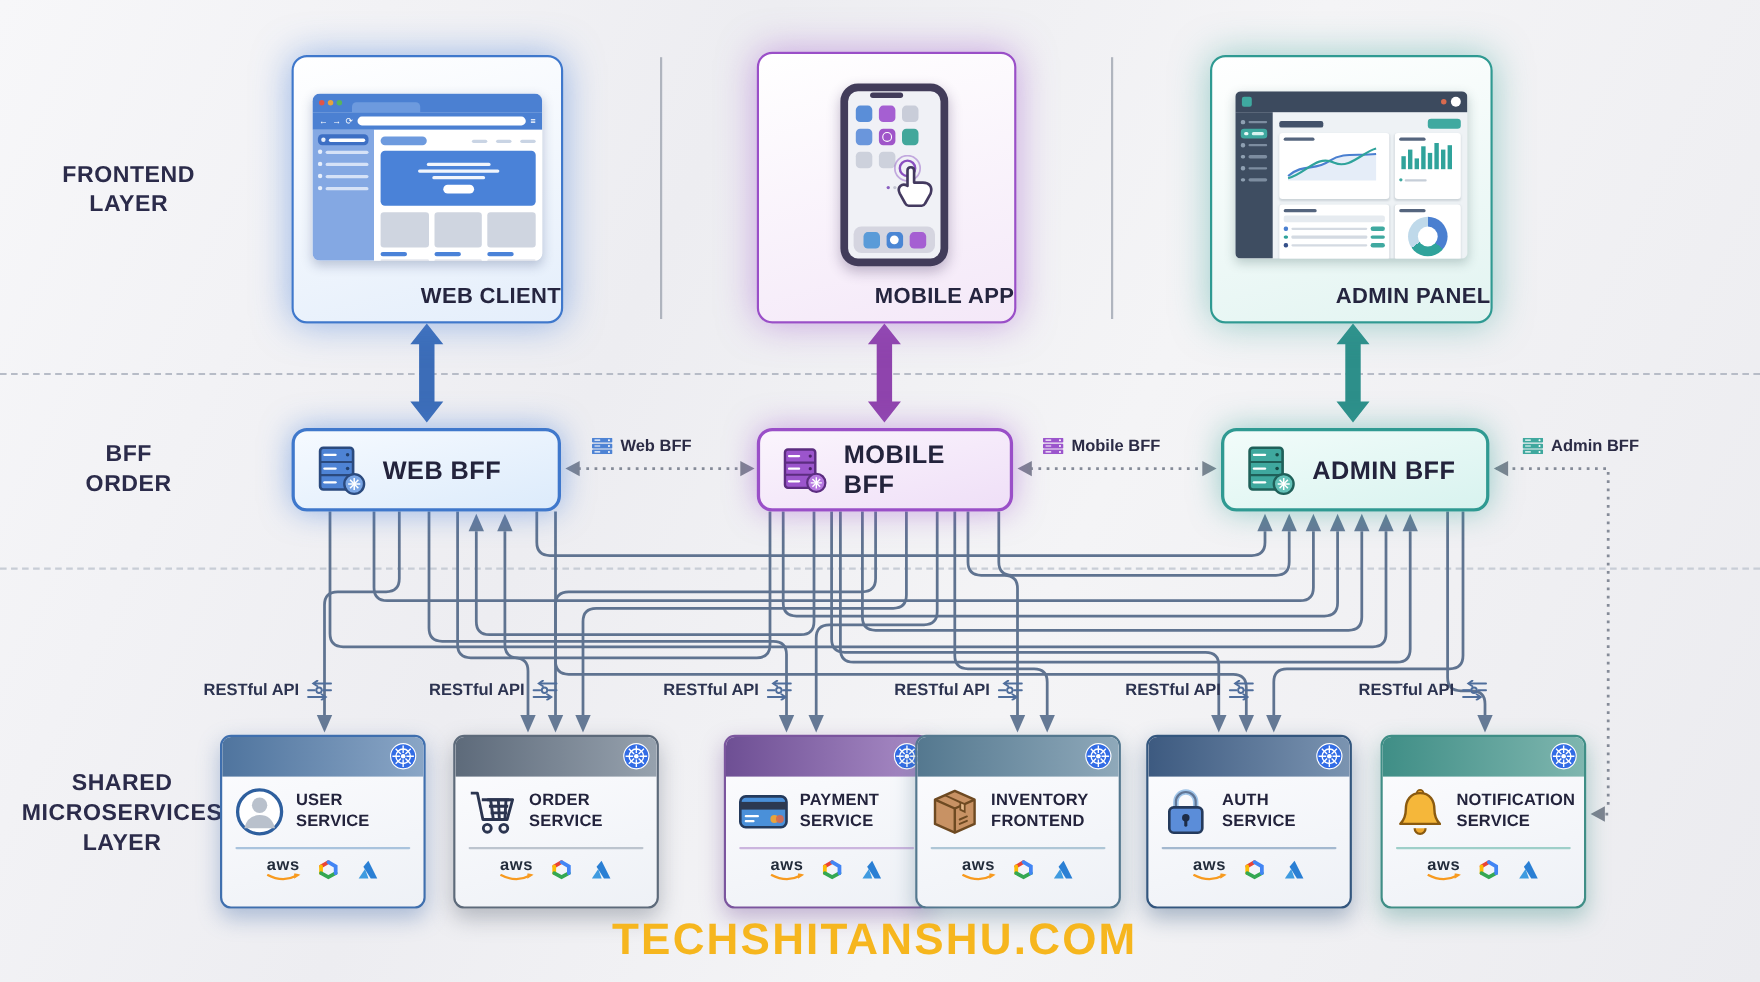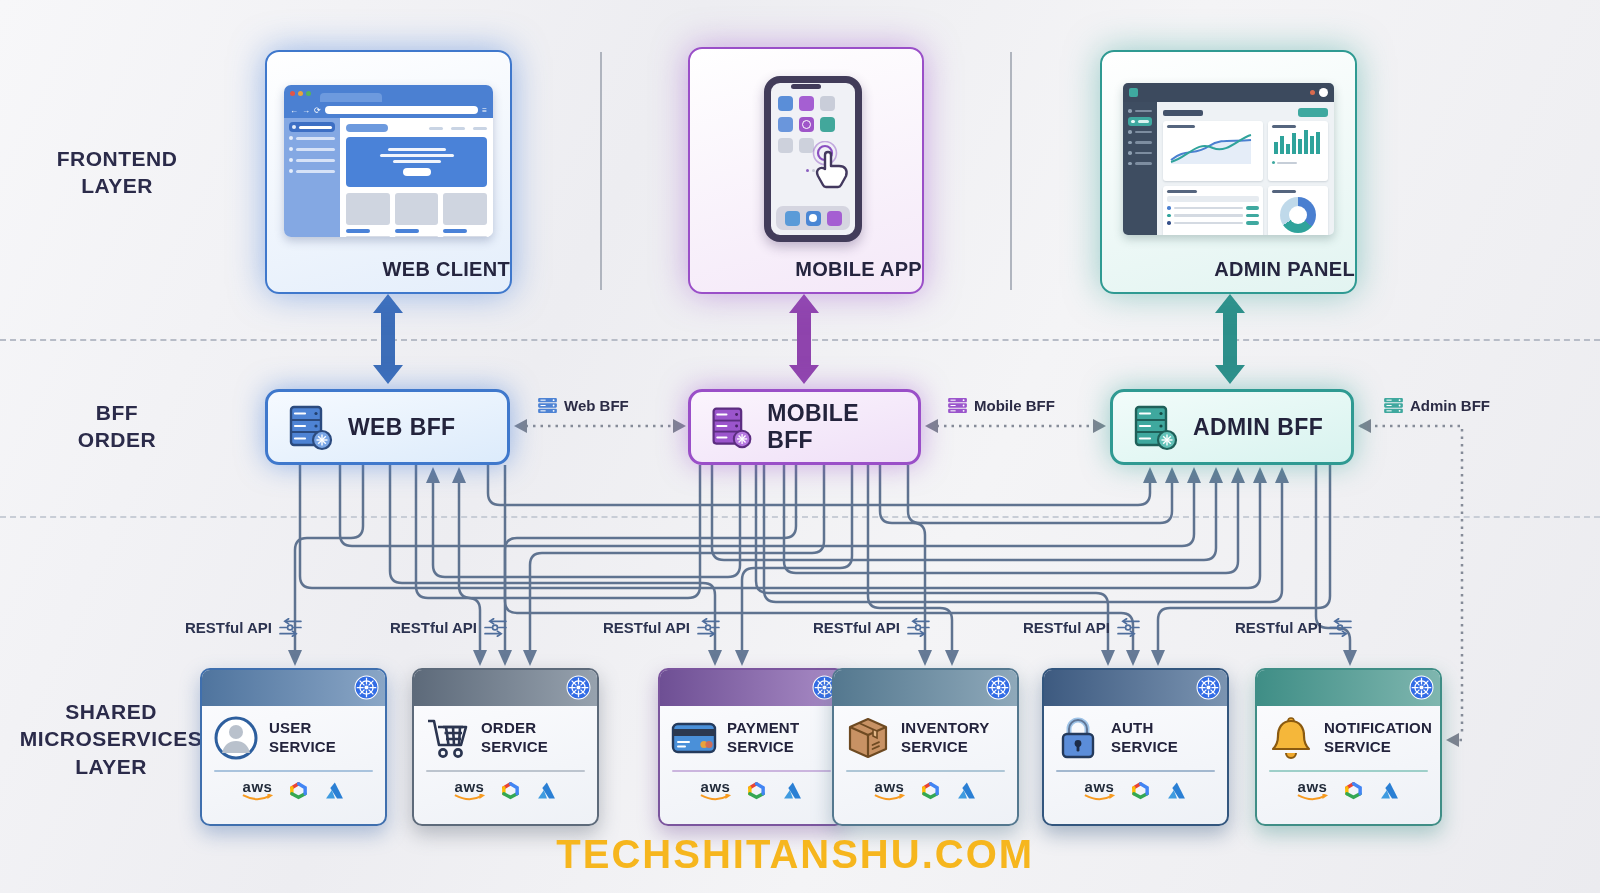--- a/index.html
+++ b/index.html
@@ -741,21 +741,21 @@
         <path d="M23,4 L41,12 L41,34 L23,42 L5,34 L5,12 Z" fill="#c89264" stroke="#6e4a22" stroke-width="2.2" stroke-linejoin="round"></path>
         <path d="M5,12 L23,20 L41,12" fill="none" stroke="#6e4a22" stroke-width="2.2"></path>
         <line x1="23" y1="20" x2="23" y2="42" stroke="#6e4a22" stroke-width="2.2"></line>
         <path d="M14,8 L32,16 L32,23 L28,21 L28,14.5 L14,8" fill="#e5b98a" stroke="#6e4a22" stroke-width="1.6"></path>
         <g stroke="#6e4a22" stroke-width="1.8" stroke-linecap="round">
             <line x1="27.5" y1="30" x2="34" y2="27.2"></line>
             <line x1="27.5" y1="34" x2="34" y2="31.2"></line>
           </g>
       </svg>
       <span class="svc-title">INVENTORY
-SERVICE</span>
+FRONTEND</span>
     </div>
     <div class="svc-div" style="background:#aec6d6"></div>
     <div class="svc-logos">
       <span class="aws-logo">
           <span class="t">aws</span>
         <svg width="32" height="8" viewBox="0 0 34 8">
             <path d="M1,1 Q16,9 29,2" stroke="#f79a1f" stroke-width="2.2" fill="none"></path>
             <polygon points="27,5 33,1 27,-1" fill="#f79a1f"></polygon>
           </svg>
         </span>

